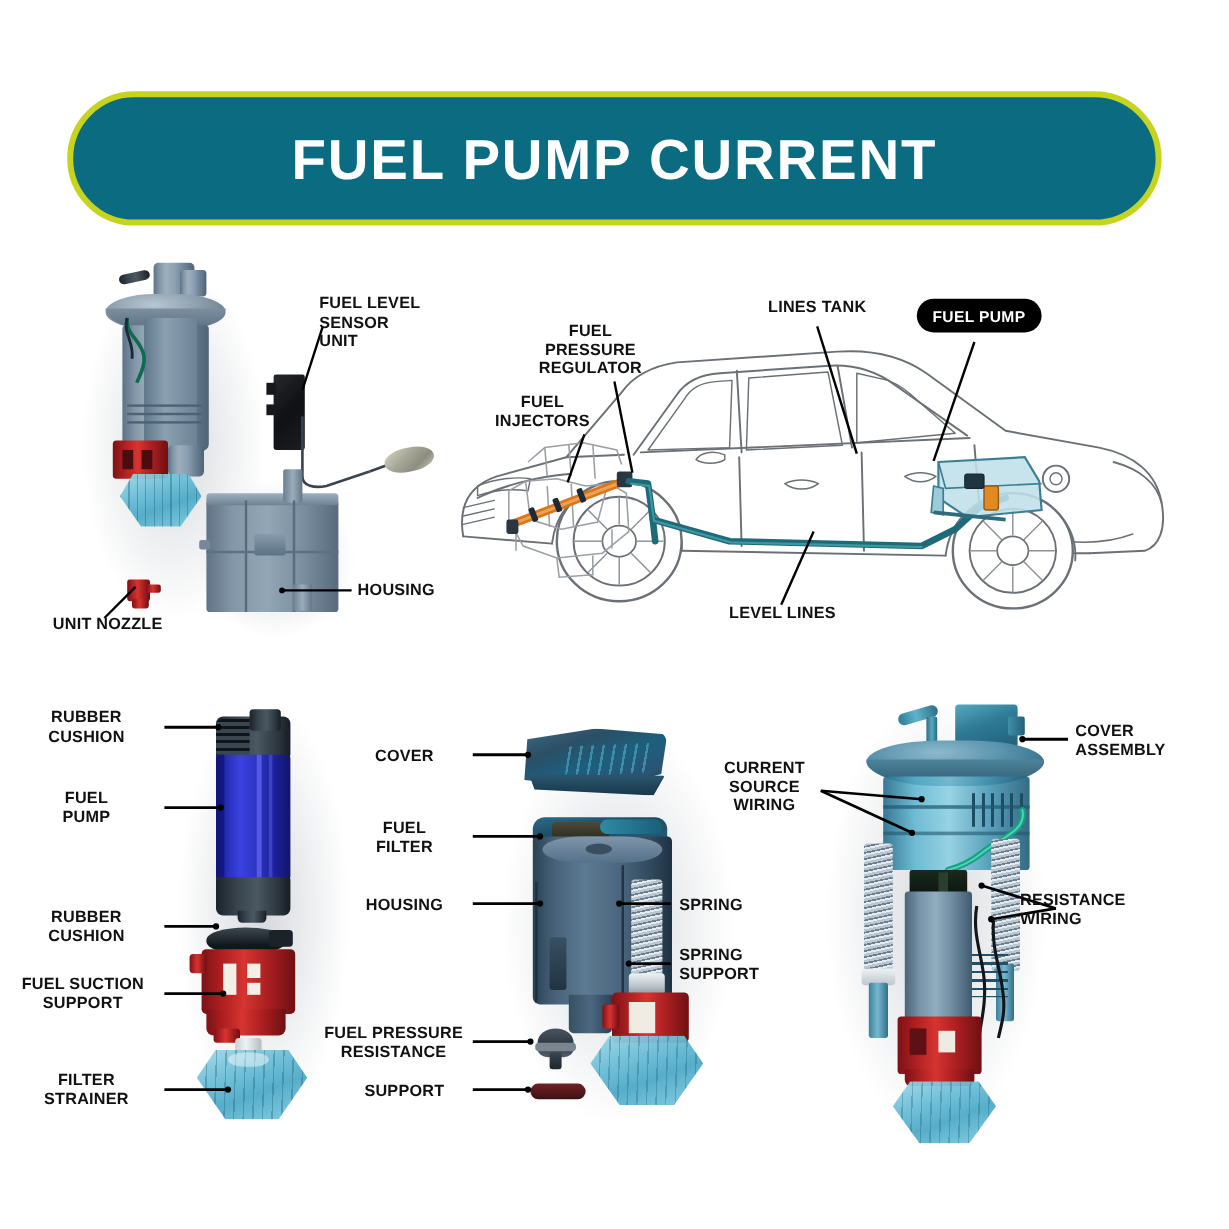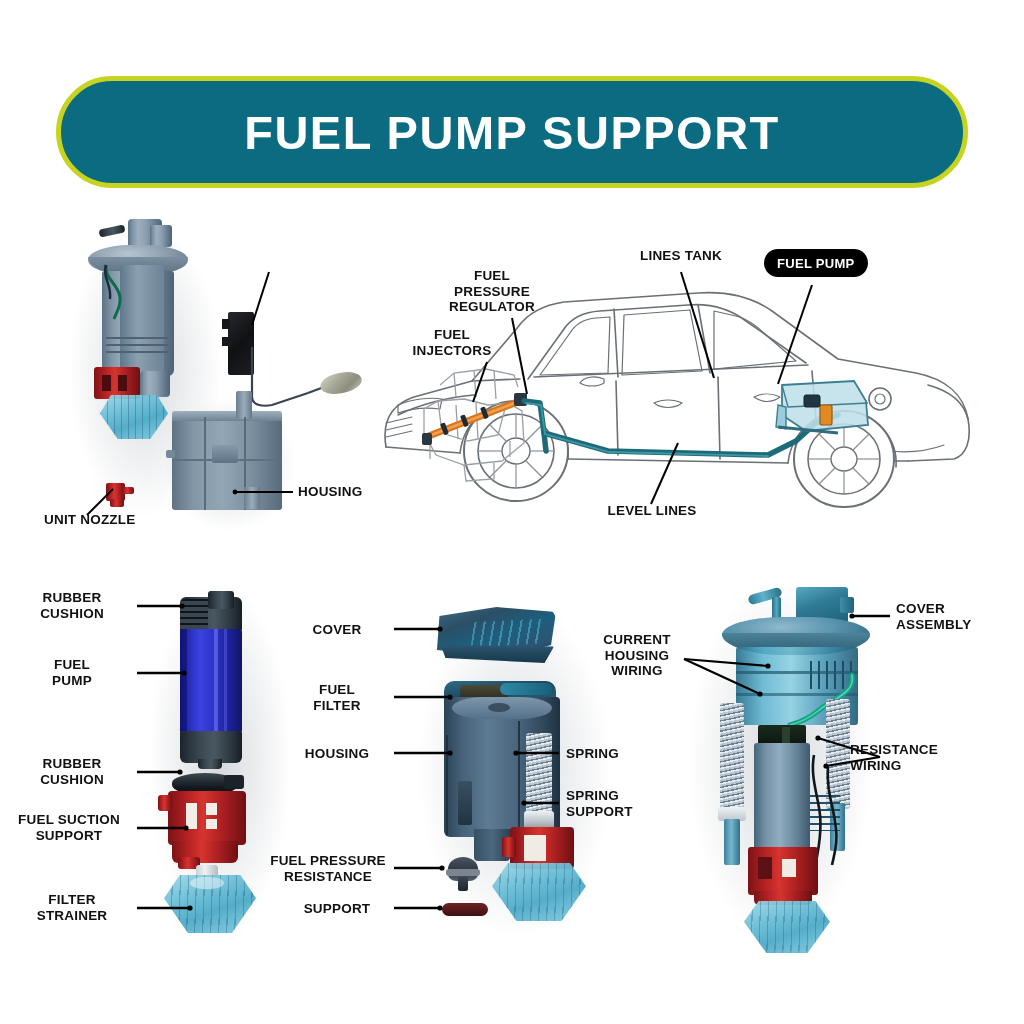--- a/index.html
+++ b/index.html
@@ -118,21 +118,21 @@
 
   
   .car-wrap { position: absolute; }
 </style>
 </head>
 <body>
 
 <div id="page">
 
   <div class="banner">
-    <div class="banner-title">FUEL PUMP SUPPORT</div>
+    <div class="banner-title">FUEL PUMP CURRENT</div>
   </div>
 
   <div class="part" style="left:0px; top:205px; width:380px; height:330px;">
 
     <div class="shadow" style="left:70px; top:20px; width:150px; height:290px;"></div>
 
     <div class="part cap-dark" style="left:99px; top:22px; width:26px; height:8px; border-radius:4px; transform:rotate(-12deg);"></div>
     <div class="part cyl-grey" style="left:128px; top:14px; width:34px; height:30px; border-radius:4px;"></div>
     <div class="part cyl-grey" style="left:150px; top:20px; width:22px; height:22px; border-radius:3px;"></div>
 
@@ -211,20 +211,23 @@
   <svg style="position:absolute; left:0; top:0; width:1024px; height:1024px; pointer-events:none;">
 
     <line x1="269" y1="272" x2="252" y2="325" stroke="#000" stroke-width="2"></line>
 
     <line x1="293" y1="492" x2="235" y2="492" stroke="#000" stroke-width="2"></line>
     <circle cx="235" cy="492" r="2.4" fill="#000"></circle>
 
     <line x1="87" y1="515" x2="113" y2="489" stroke="#000" stroke-width="2"></line>
   </svg>
 
+  <div class="lbl l" style="left:266px; top:245px; width:120px;">FUEL LEVEL
+SENSOR
+UNIT</div>
   <div class="lbl l" style="left:298px; top:484px; width:110px;">HOUSING</div>
   <div class="lbl l" style="left:44px; top:512px; width:130px;">UNIT NOZZLE</div>
 
   <div class="car-wrap" style="left:368px; top:255px; width:620px; height:270px;">
     <svg width="620" height="270" viewBox="0 0 620 270">
       <g fill="none" stroke="#6b7076" stroke-width="1.6" stroke-linejoin="round" stroke-linecap="round">
 
         <path d="M18 192 C 14 168, 22 150, 46 142 L 104 126 L 150 72 C 160 58, 176 50, 196 47
                  L 330 38 C 360 36, 384 42, 404 56 L 470 104 L 548 118 C 578 124, 596 140, 600 164
                  C 604 186, 598 200, 586 204 L 540 206"></path>
@@ -628,18 +631,18 @@
 
     <line x1="880" y1="757" x2="818" y2="738" stroke="#000" stroke-width="2.2"></line>
     <line x1="880" y1="757" x2="826" y2="766" stroke="#000" stroke-width="2.2"></line>
     <circle cx="818" cy="738" r="2.6" fill="#000"></circle>
     <circle cx="826" cy="766" r="2.6" fill="#000"></circle>
   </svg>
 
   <div class="lbl l" style="left:896px; top:601px; width:110px;">COVER
 ASSEMBLY</div>
   <div class="lbl r" style="left:592px; top:632px; width:90px;">CURRENT
-HOUSING
+SOURCE
 WIRING</div>
   <div class="lbl l" style="left:850px; top:742px; width:120px;">RESISTANCE
 WIRING</div>
 
 </div>
 
 </body></html>

